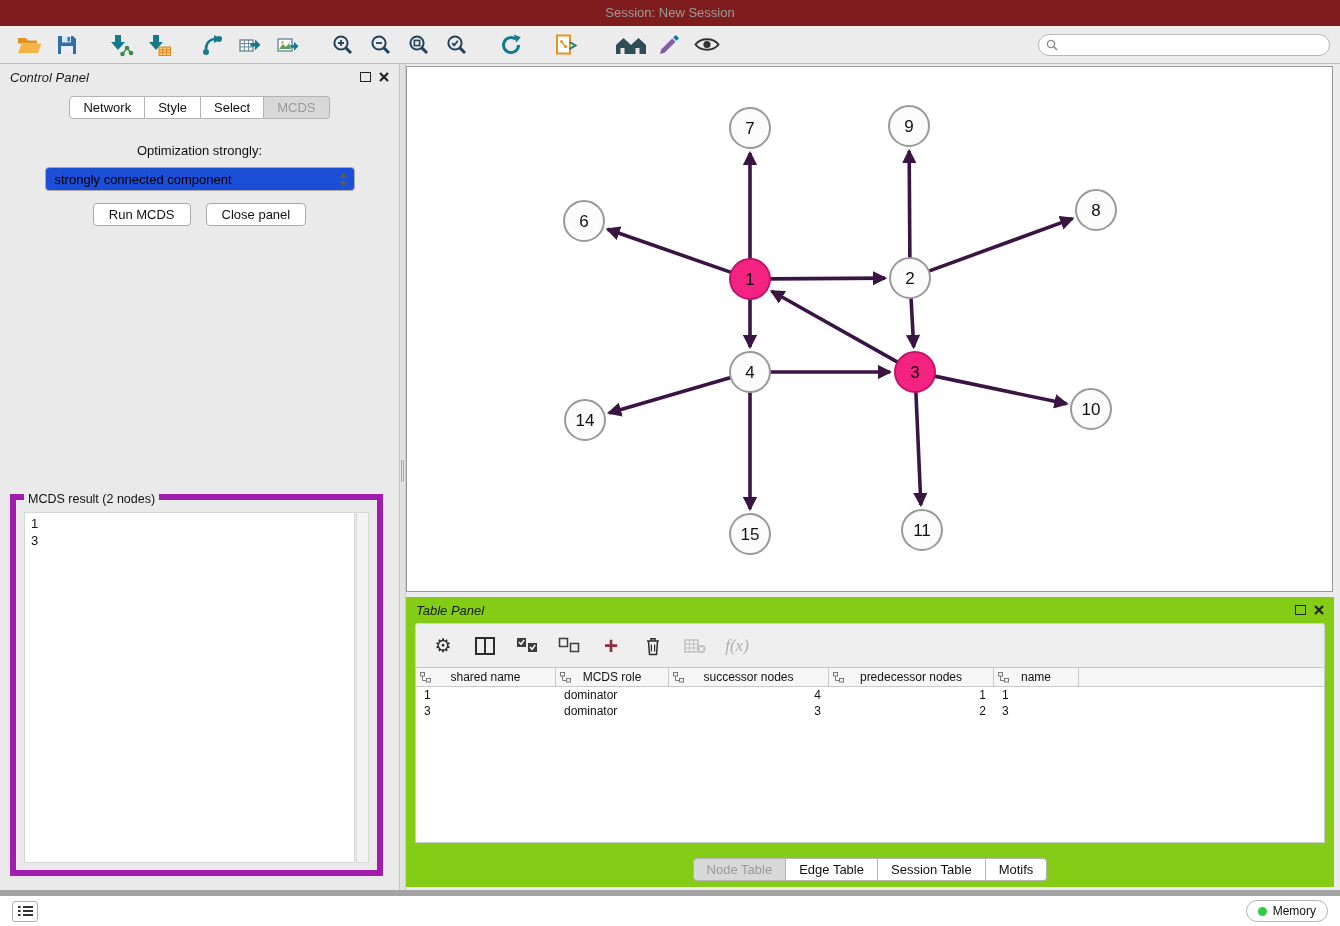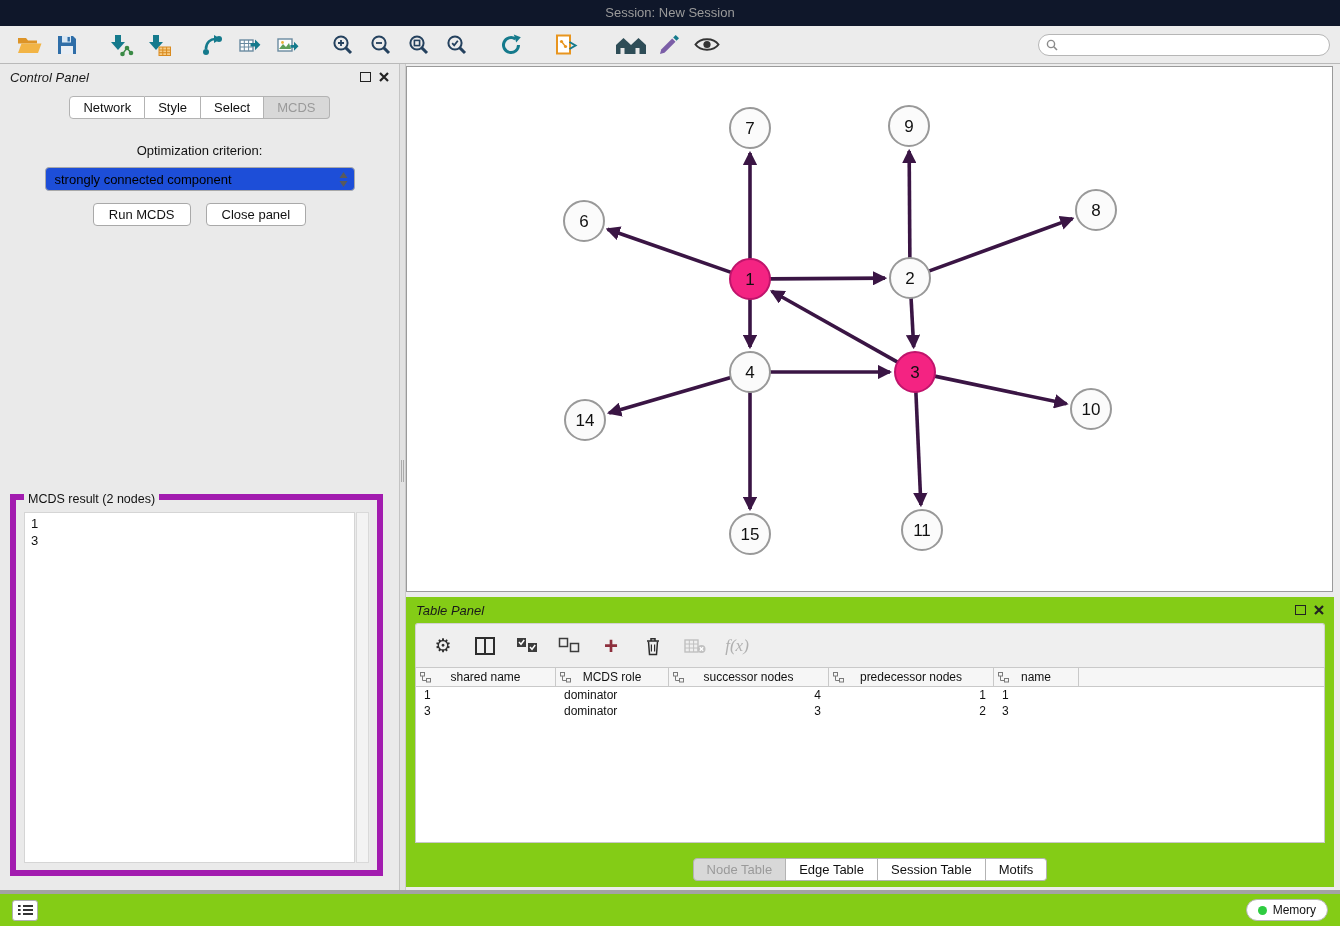--- a/index.html
+++ b/index.html
@@ -1,20 +1,20 @@
 <!DOCTYPE html>
 <html><head>
 <meta charset="utf-8">
 <style>
   * { box-sizing: border-box; margin: 0; padding: 0; }
   body { width: 1340px; height: 926px; font-family: "Liberation Sans", sans-serif; background:#ececec; }
   .app { position: relative; width: 1340px; height: 926px; background:#ececec; overflow: hidden; }
 
   
-  .titlebar { position:absolute; top:0; left:0; width:1340px; height:26px; background:#0f172a;
+  .titlebar { position:absolute; top:0; left:0; width:1340px; height:26px; background:#7f1d1d;
               text-align:center; line-height:26px; font-size:13px; color:#9b9b9b; }
 
   
   .toolbar { position:absolute; top:26px; left:0; width:1340px; height:38px; background:#ececec;
              border-bottom:1px solid #b9b9b9; display:flex; align-items:center; padding:0 10px; }
   .tool { background:transparent; border:none; width:38px; height:32px; display:flex; align-items:center;
           justify-content:center; cursor:default; }
   .sp  { width:16px; }
   .sp2 { width:28px; }
   .search { margin-left:auto; position:relative; width:292px; height:22px; }
@@ -90,22 +90,22 @@
   .thead { display:flex; height:19px; background:#f6f6f6; border-bottom:1px solid #c9c9c9; }
   .th { position:relative; border-right:1px solid #c9c9c9; display:flex; align-items:center;
         justify-content:center; font-size:12px; color:#111; cursor:default; flex:0 0 auto; }
   .th .tree-ic { position:absolute; left:4px; top:4px; }
   .tr { display:flex; height:16px; }
   .td { font-size:12px; color:#111; padding:0 8px; line-height:16px; flex:0 0 auto; overflow:hidden; }
 
   .bottom-tabs { position:absolute; bottom:6px; left:0; right:0; }
 
   
-  .statusbar { position:absolute; left:0; top:890px; width:1340px; height:36px; background:#84cc16;
-               border-top:4px solid #a3a3a3; display:flex; align-items:center; padding:0 12px; }
+  .statusbar { position:absolute; left:0; top:890px; width:1340px; height:36px; background:#ffffff;
+               border-top:6px solid #a3a3a3; display:flex; align-items:center; padding:0 12px; }
   .panels-btn { width:26px; height:21px; background:#fff; border:1px solid #b0b0b0; border-radius:3px;
                 display:flex; align-items:center; justify-content:center; }
   .memory-btn { margin-left:auto; height:22px; border-radius:11px; display:flex; align-items:center; gap:6px;
                 padding:0 11px; background:#fff; border:1px solid #b5b5b5; font-size:12px; color:#111; }
   .memory-dot { width:9px; height:9px; border-radius:50%; background:#2ecc40; display:inline-block; }
 </style>
 </head>
 <body>
 
 <div class="app">
@@ -257,21 +257,21 @@
             </svg>
         </button>
       </span>
     </div>
     <div class="seg" id="cp-tabs">
         <button class="seg-btn">Network</button>
         <button class="seg-btn">Style</button>
         <button class="seg-btn">Select</button>
         <button class="seg-btn active">MCDS</button>
       </div>
-    <div class="opt-label">Optimization criterion:</div>
+    <div class="opt-label">Optimization strongly:</div>
     <div class="dropdown">
       <span>strongly connected component</span>
       <span class="stepper">
         <svg width="11" height="17" viewBox="0 0 11 17">
             <path d="M5.5 1 L9.5 7 H1.5 z" fill="#5a5a5a"></path>
             <path d="M5.5 16 L1.5 10 H9.5 z" fill="#5a5a5a"></path>
           </svg>
       </span>
     </div>
     <div class="btn-row">

